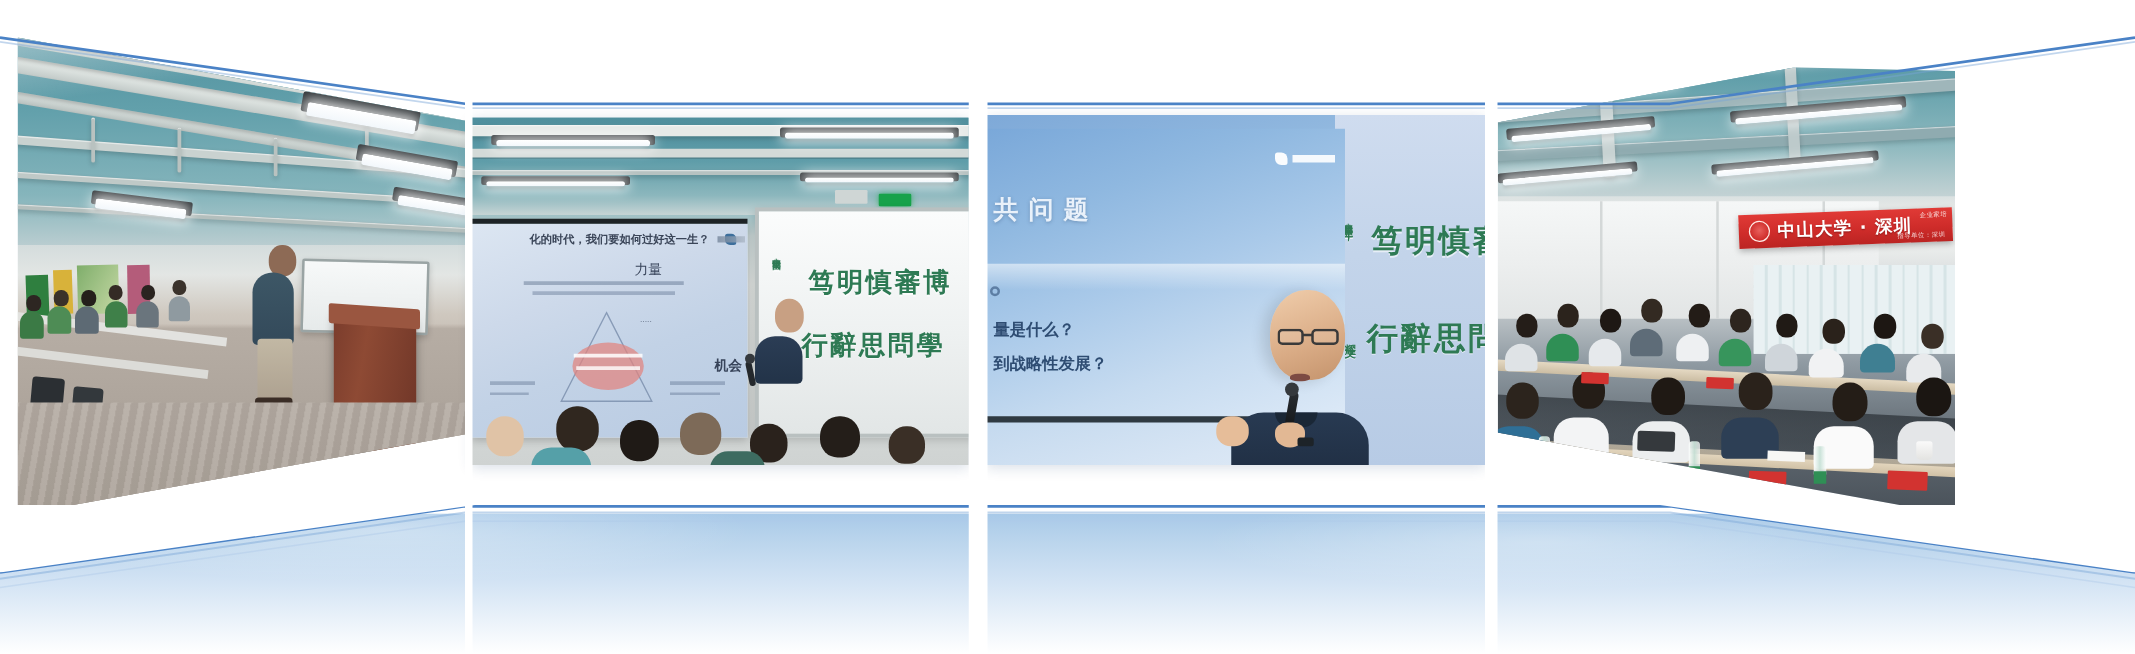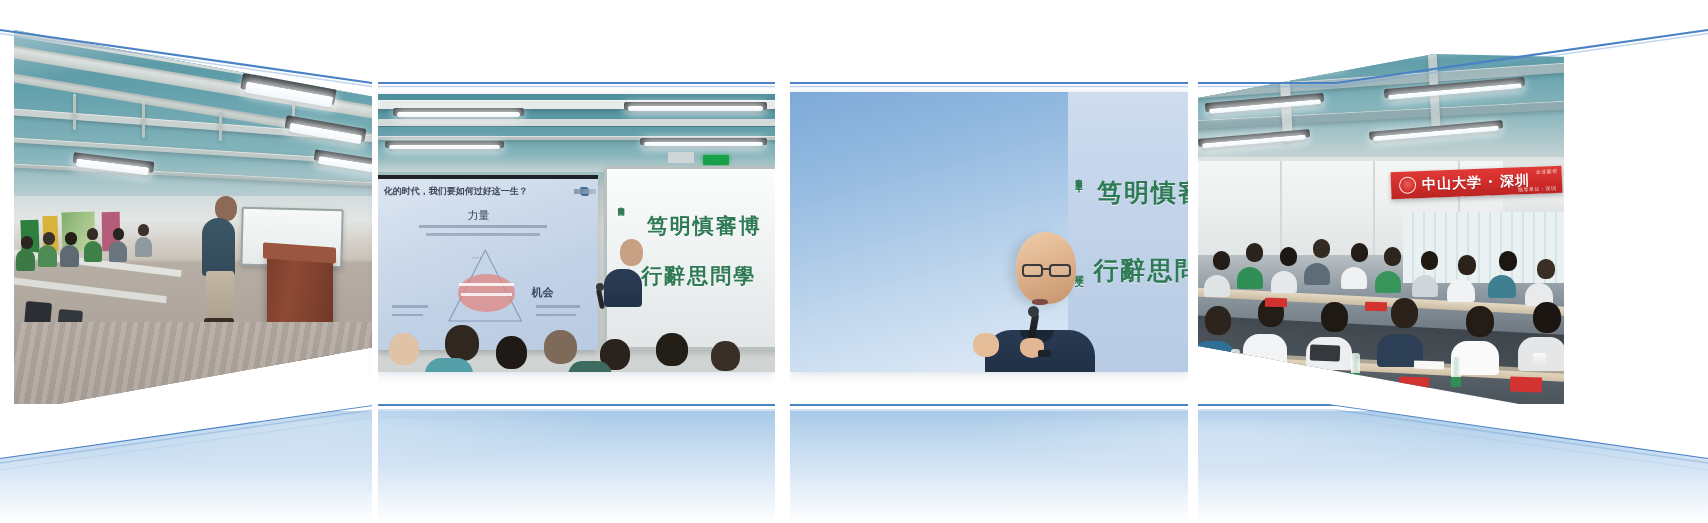--- a/index.html
+++ b/index.html
@@ -120,20 +120,21 @@
     box-shadow:0 3px 7px rgba(0,0,0,.16);
   }
   .calli{
     position:absolute; color:#2e7a54; font-family:"DejaVu Serif", serif;
     font-weight:700; letter-spacing:2px; white-space:nowrap;
     text-shadow:0 1px 0 rgba(255,255,255,.6);
   }
   .slide-title{
     position:absolute; color:#2f3b52; white-space:nowrap;
     font-family:"DejaVu Sans", sans-serif;
+    margin-left:40px;
   }
 
   
   .p3{
     background:linear-gradient(165deg,#7ea9d8 0%, #91b8df 22%, #a9c8e7 42%, #c2d8ee 62%, #d7e5f4 82%, #e6eef8 100%);
   }
   .screen-b{
     position:absolute; left:0; top:4%; width:72%; height:82%;
     background:linear-gradient(160deg,#7aa8d9 0%,#8fb8e0 25%,#a9c9e9 50%,#c6dbf0 75%,#dce9f7 100%);
   }
@@ -369,20 +370,41 @@
   <div class="panel panel-c2" title="Close-up of a bald speaker with glasses holding a microphone, blue question slide behind him and green calligraphy on the wall">
     <div class="ph p3">
 
       <div class="board-b">
         <div class="calli" style="left:6%; top:29%; font-size:7px; writing-mode:vertical-rl; letter-spacing:1px; line-height:1;">中華民國十三年十一</div>
         <div class="calli" style="left:5%; top:63%; font-size:9px; writing-mode:vertical-rl; line-height:1;">耀文</div>
         <div class="calli" style="left:24%; top:30%; font-size:25px; white-space:nowrap;">笃明慎審博</div>
         <div class="calli" style="left:21%; top:58%; font-size:25px; white-space:nowrap;">行辭思問學</div>
       </div>
 
+      <div class="screen-b">
+        <div class="sheen"></div>
+
+        <div style="position:absolute; right:16%; top:8%; width:10px; height:10px;
+                    background:#ffffff; border-radius:2px 5px 2px 5px; opacity:.95;"></div>
+        <div style="position:absolute; right:3%; top:9%; width:34px; height:6px;
+                    background:rgba(255,255,255,.9);"></div>
+
+        <div style="position:absolute; left:2%; top:22%; font-size:20px; font-weight:700;
+                    color:#e9f1fa; letter-spacing:8px; font-family:'DejaVu Sans',sans-serif;
+                    text-shadow:0 1px 3px rgba(40,70,110,.35);">共问题</div>
+
+        <div style="position:absolute; left:2%; top:66%; font-size:13px; font-weight:700;
+                    color:#2e4c72; font-family:'DejaVu Sans',sans-serif;">量是什么？</div>
+        <div style="position:absolute; left:2%; top:78%; font-size:13px; font-weight:700;
+                    color:#2e4c72; font-family:'DejaVu Sans',sans-serif;">到战略性发展？</div>
+        <div style="position:absolute; left:1%; top:55%; width:8px; height:8px;
+                    border-radius:50%; border:2px solid rgba(50,80,120,.6);"></div>
+
+        <div style="position:absolute; left:0; bottom:-5px; width:100%; height:5px; background:#2f3a42;"></div>
+      </div>
 
       <div class="head" style="left:57%; top:50%; width:60px; height:72px;
                   background:linear-gradient(160deg,#f0cdab 0%,#d9ab85 60%,#c4936c 100%);
                   box-shadow:-6px 2px 10px rgba(0,0,0,.12);"></div>
       <div style="position:absolute; left:58.5%; top:61%; width:50px; height:13px;">
         <svg viewBox="0 0 50 13" width="50" height="13">
           <rect x="1" y="1" width="19" height="11" rx="3" fill="rgba(255,255,255,.12)" stroke="#3a3a3a" stroke-width="2"></rect>
           <rect x="28" y="1" width="20" height="11" rx="3" fill="rgba(255,255,255,.12)" stroke="#3a3a3a" stroke-width="2"></rect>
           <line x1="20" y1="5" x2="28" y2="5" stroke="#3a3a3a" stroke-width="2"></line>
         </svg>

